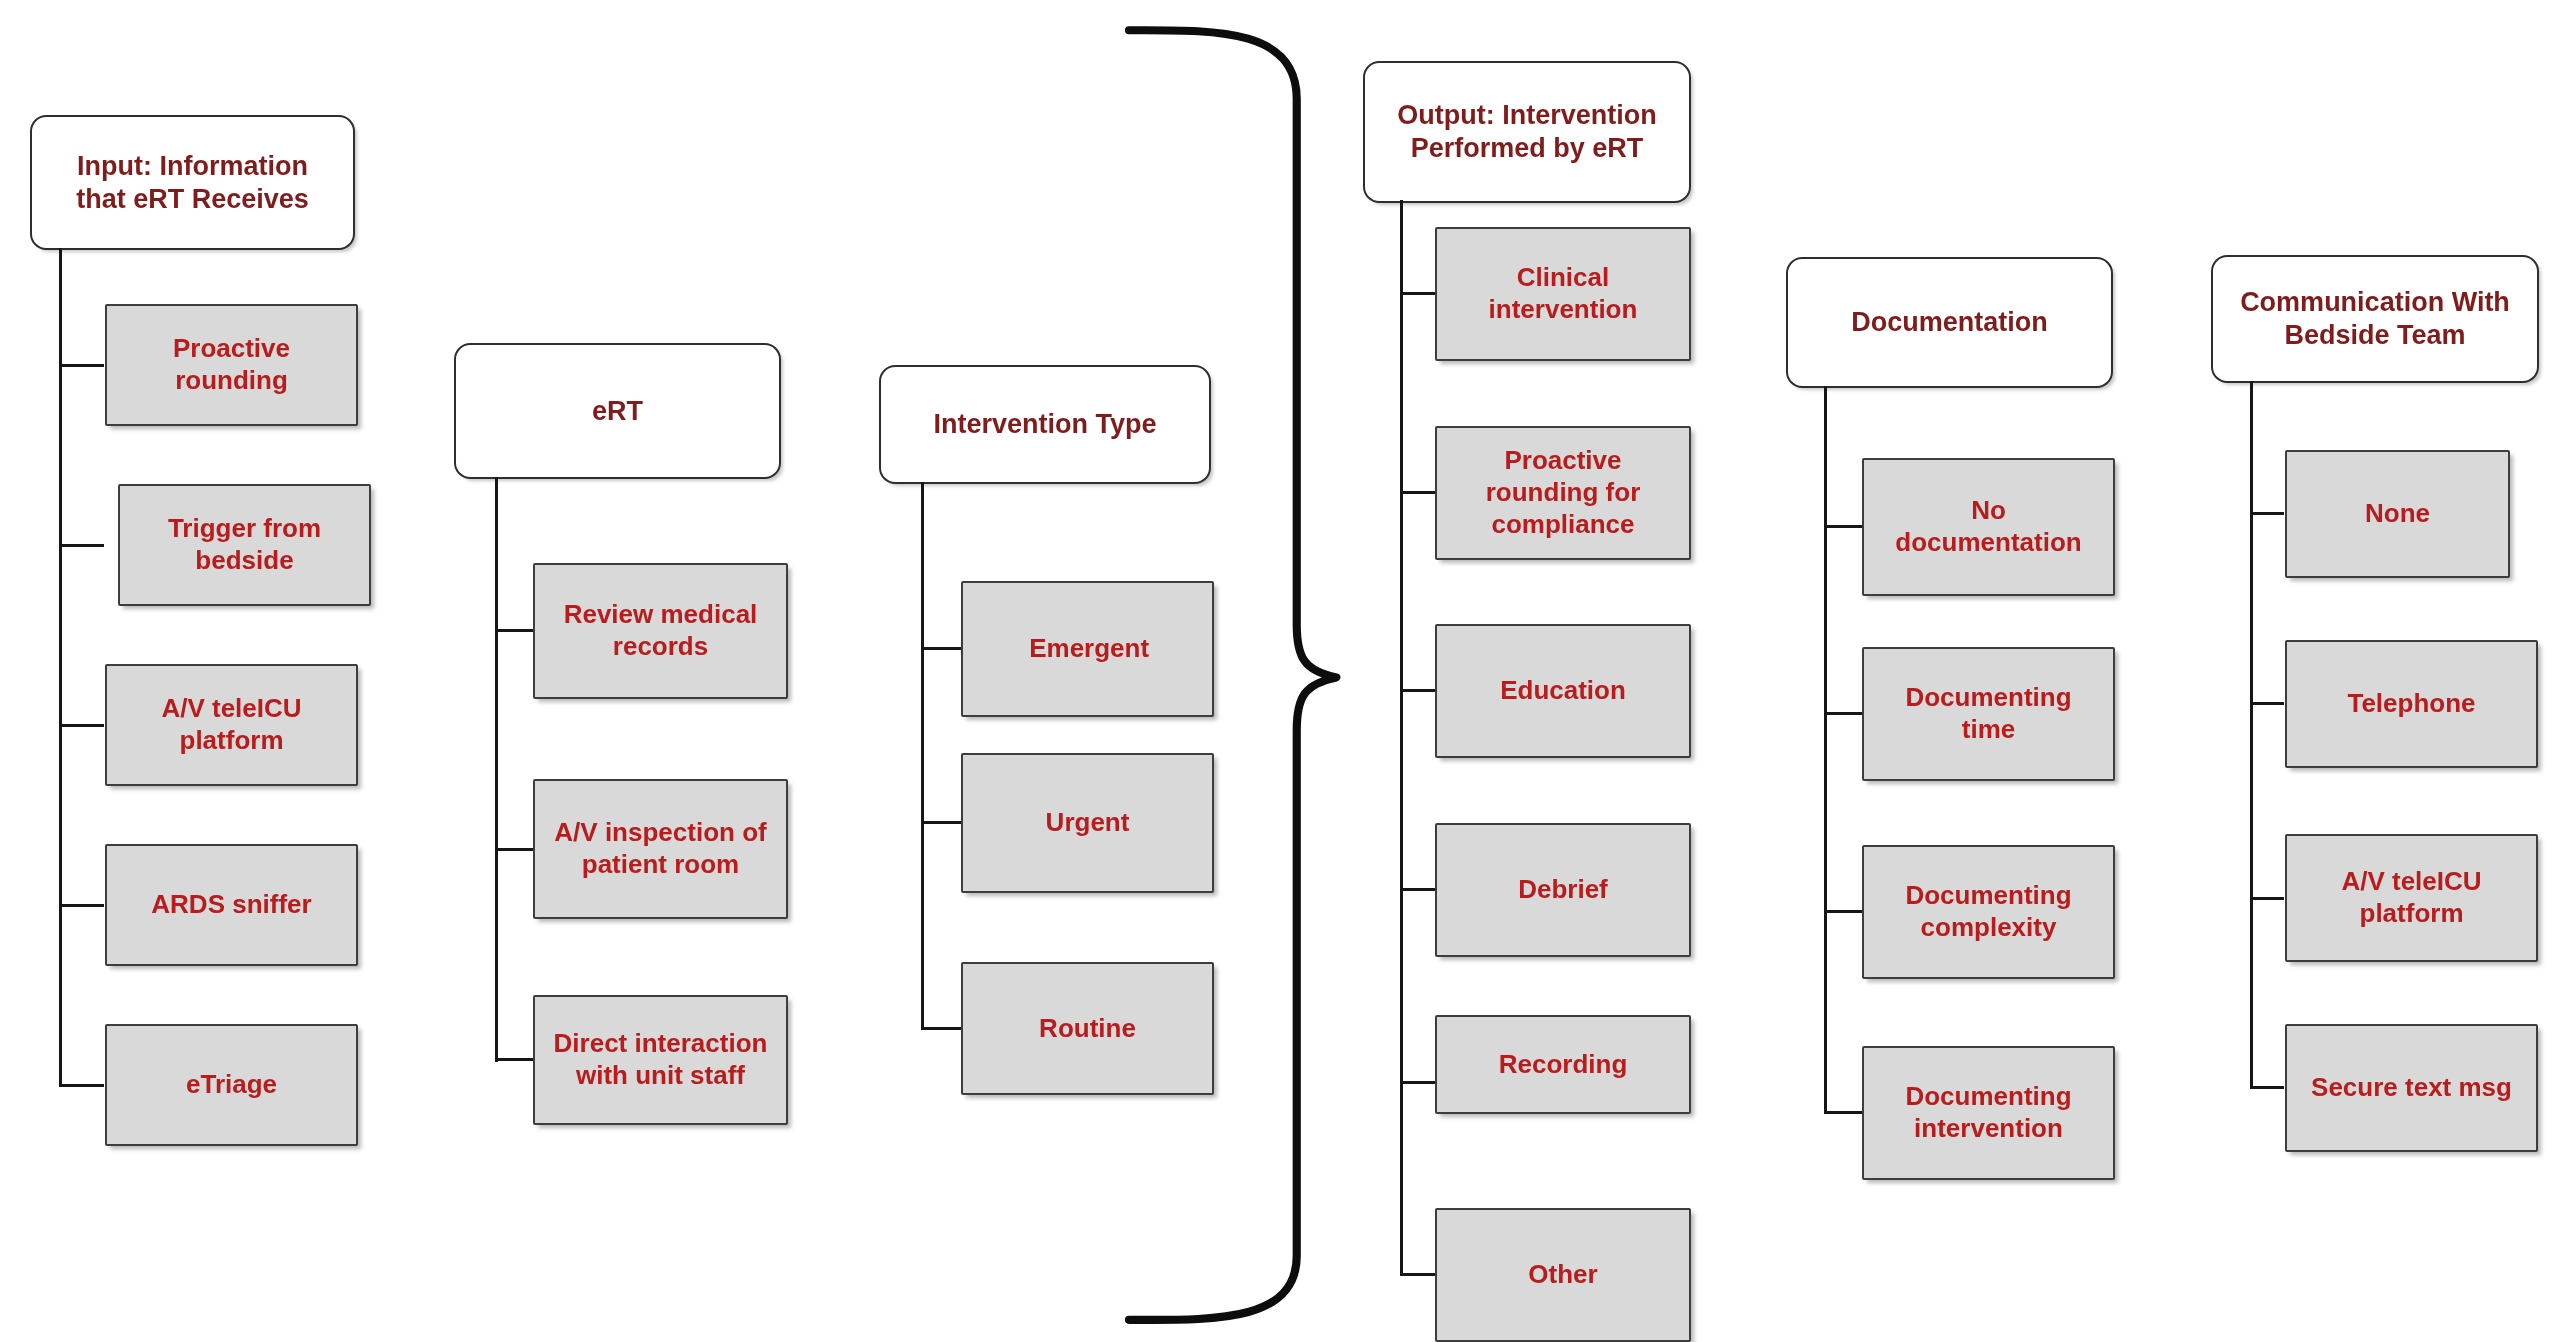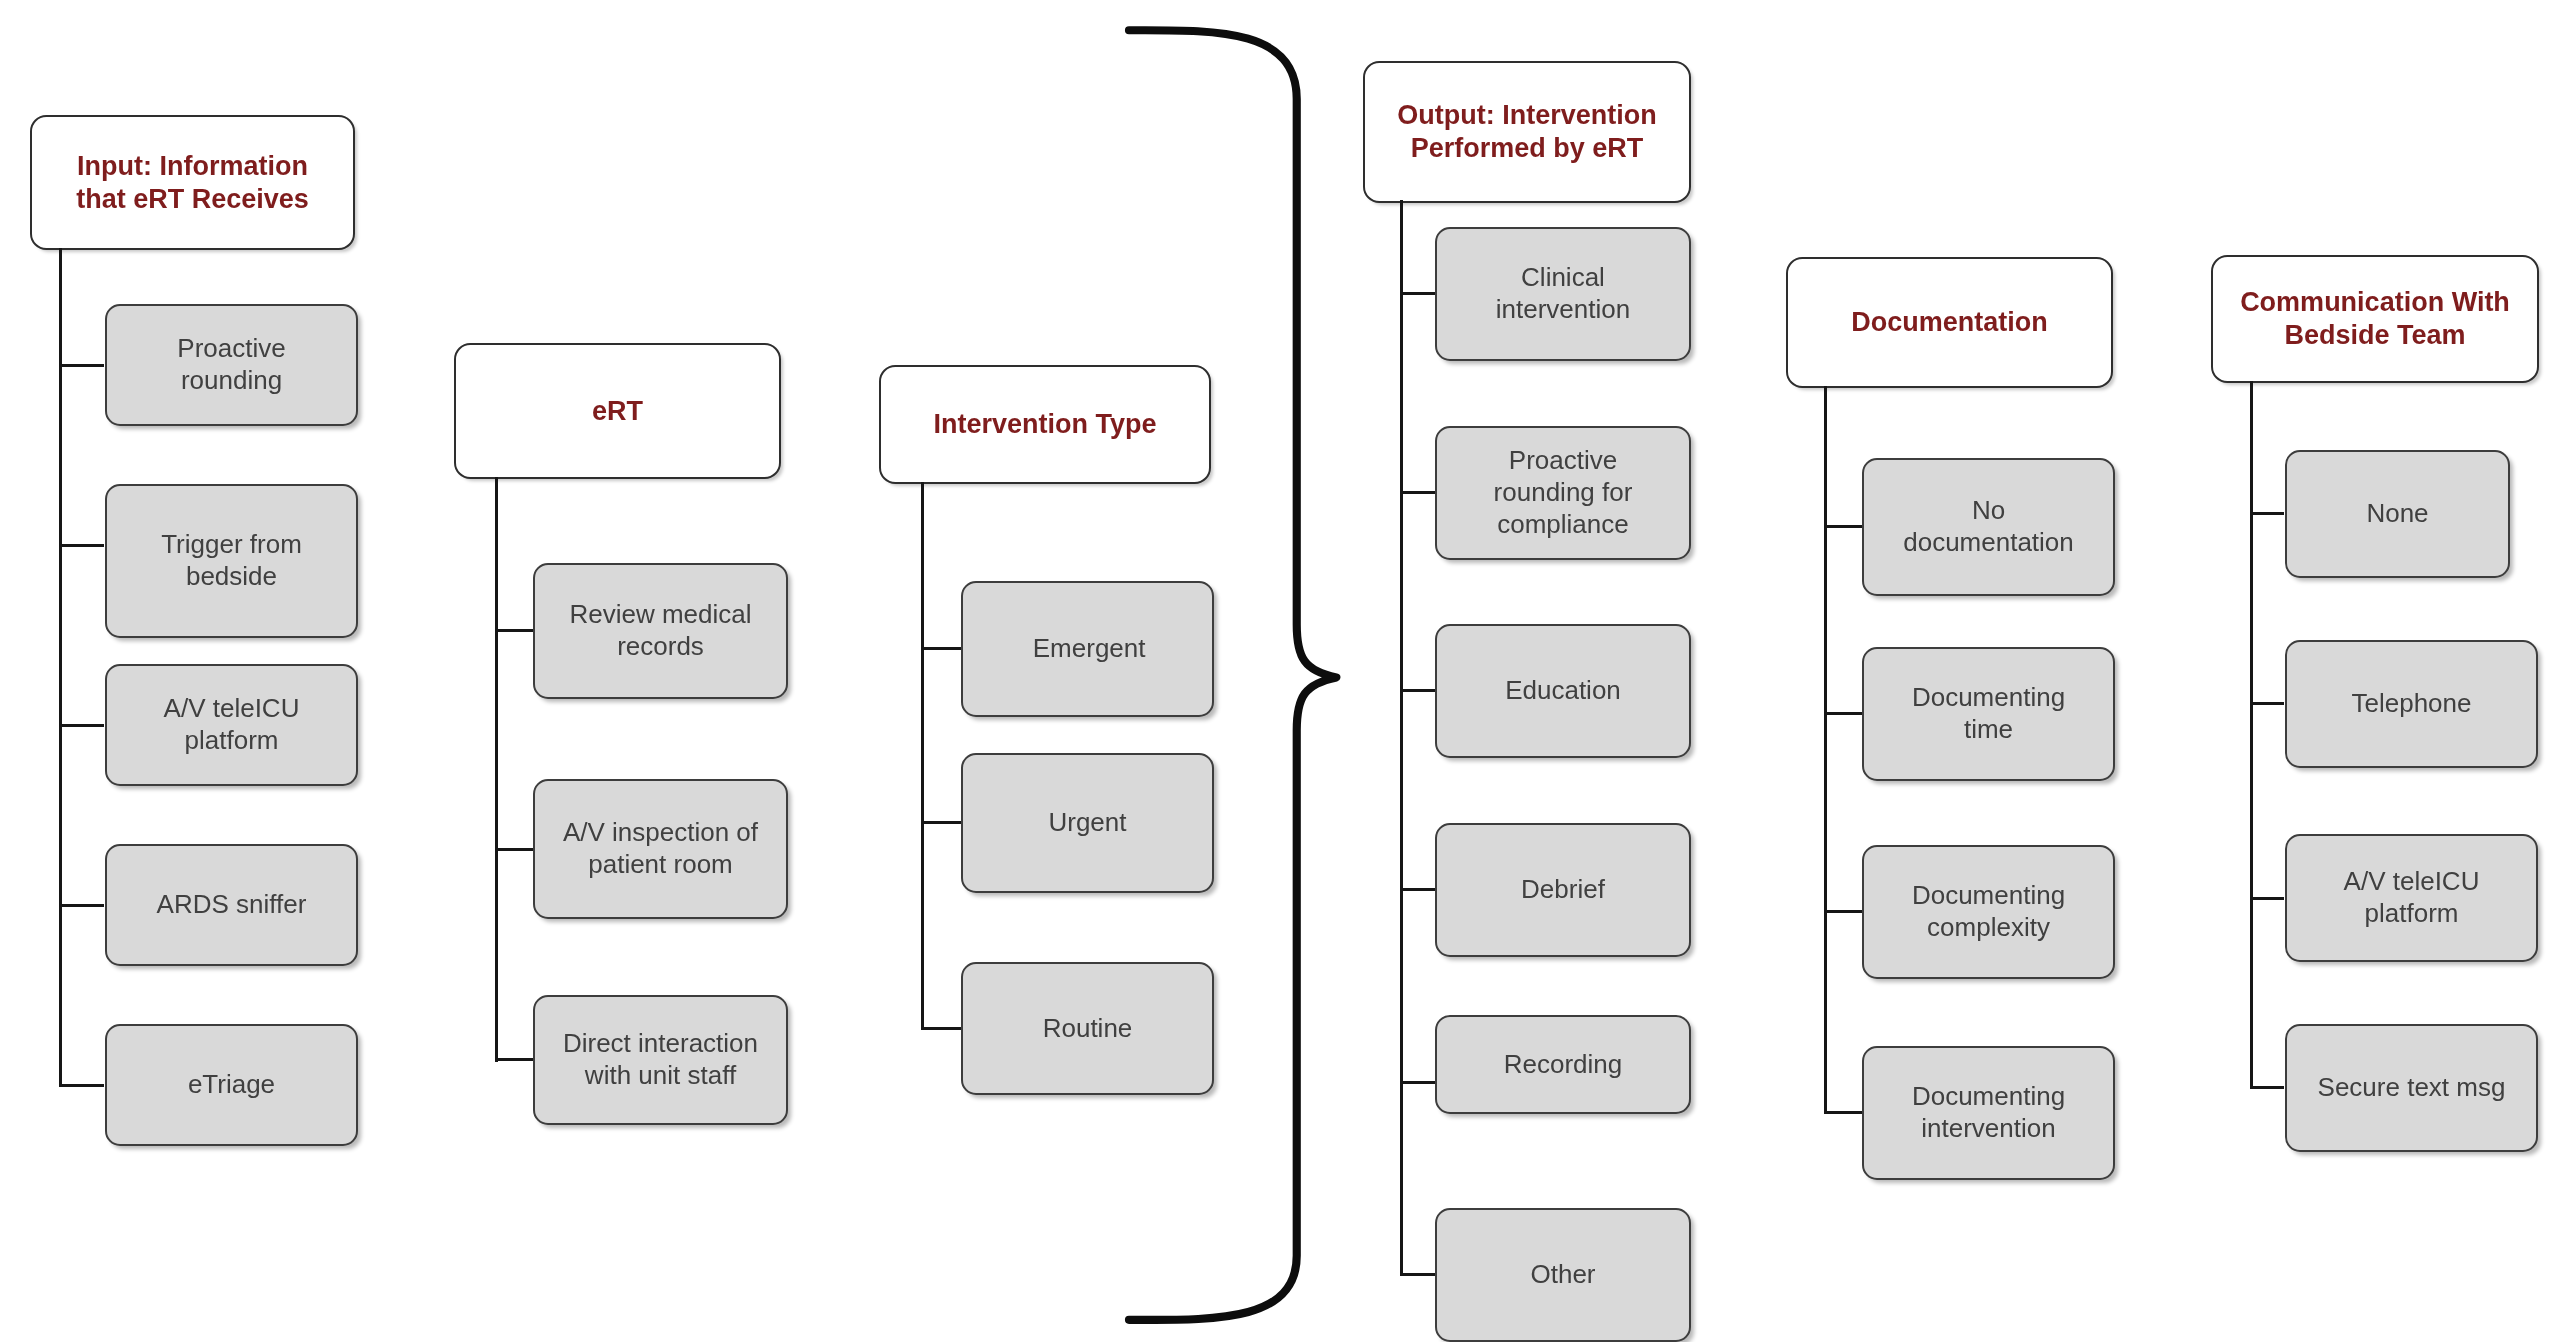--- a/index.html
+++ b/index.html
@@ -31,30 +31,30 @@
     line-height: 1.22;
     color: #7f1d1d;
     box-shadow: 3.5px 3.5px 3.5px -1.7px rgba(0,0,0,0.22);
     padding: 3.5px 4.7px;
   }
   .node {
     position: absolute;
     box-sizing: border-box;
     background: #d9d9d9;
     border: 2.9px solid #3d3d3d;
-    border-radius: 15px;
+    border-radius: 2px;
     display: flex;
     align-items: center;
     justify-content: center;
     text-align: center;
     white-space: pre-line;
-    font-weight: normal;
+    font-weight: bold;
     font-size: 26px;
     line-height: 1.22;
-    color: #404040;
+    color: #b91c1c;
     box-shadow: 4.1px 4.1px 4.1px -1.7px rgba(0,0,0,0.28);
     padding: 3.5px 4.7px;
   }
   .vline {
     position: absolute;
     width: 2.9px;
     background: #161616;
   }
   .hstub {
     position: absolute;
@@ -76,21 +76,21 @@
   <div class="hdr" style="left:30px;top:115px;width:325px;height:135px;">Input: Information
 that eRT Receives</div>
   <div class="vline" style="left:59px;top:248px;height:839px;"></div>
   <div class="hstub" style="left:59px;top:364px;width:45px;"></div>
   <div class="hstub" style="left:59px;top:544px;width:45px;"></div>
   <div class="hstub" style="left:59px;top:724px;width:45px;"></div>
   <div class="hstub" style="left:59px;top:904px;width:45px;"></div>
   <div class="hstub" style="left:59px;top:1084px;width:45px;"></div>
   <div class="node" style="left:105px;top:304px;width:253px;height:122px;">Proactive
 rounding</div>
-  <div class="node" style="left:105px;top:484px;width:253px;height:154px;">Trigger from
+  <div class="node" style="left:118px;top:484px;width:253px;height:122px;">Trigger from
 bedside</div>
   <div class="node" style="left:105px;top:664px;width:253px;height:122px;">A/V teleICU
 platform</div>
   <div class="node" style="left:105px;top:844px;width:253px;height:122px;">ARDS sniffer</div>
   <div class="node" style="left:105px;top:1024px;width:253px;height:122px;">eTriage</div>
 
   <div class="hdr" style="left:454px;top:343px;width:327px;height:136px;">eRT</div>
   <div class="vline" style="left:495px;top:477px;height:585px;"></div>
   <div class="hstub" style="left:495px;top:629px;width:38px;"></div>
   <div class="hstub" style="left:495px;top:848px;width:38px;"></div>

